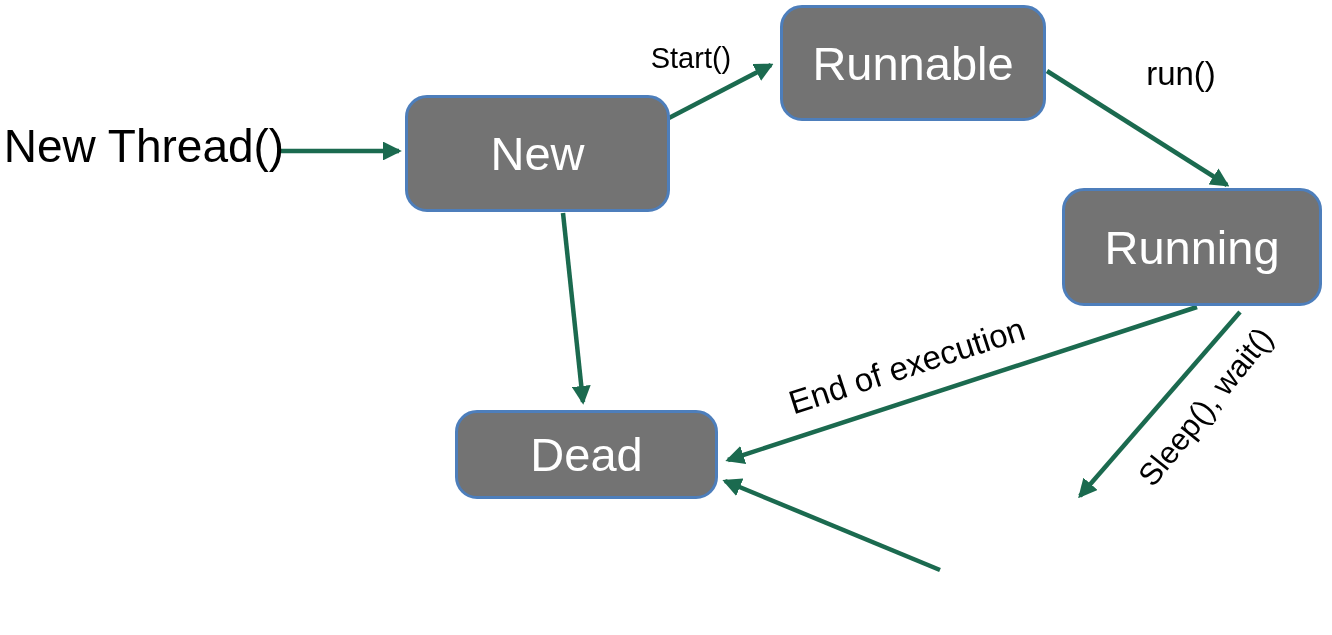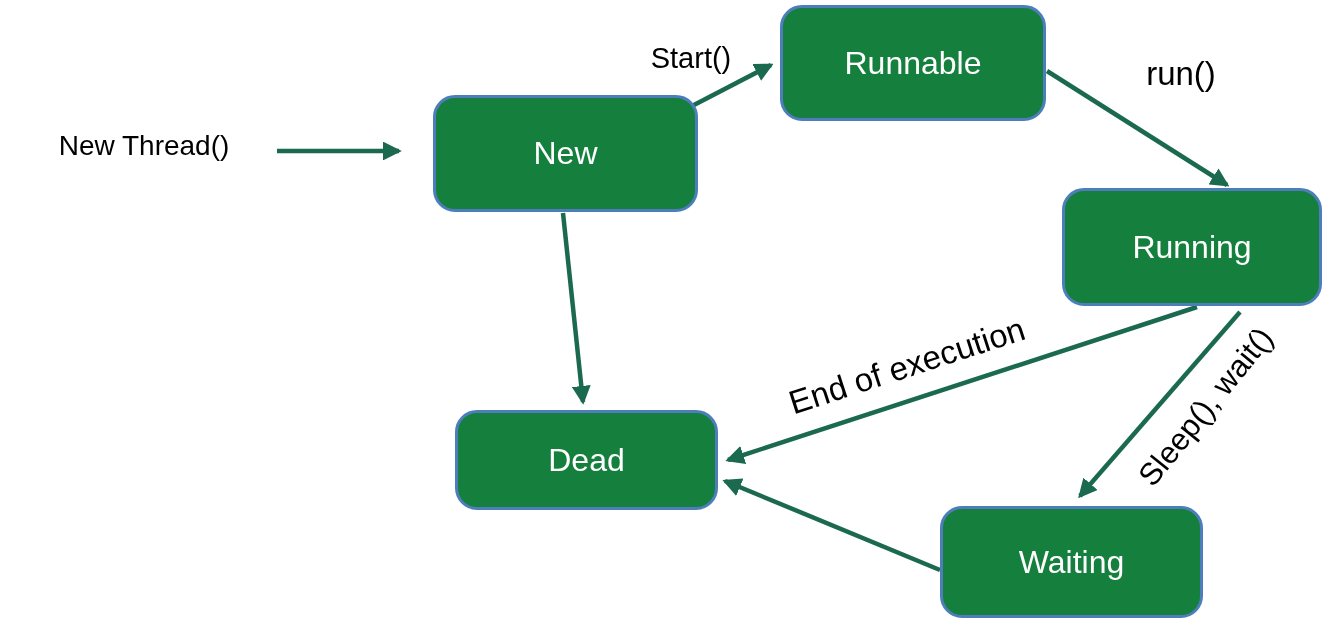--- a/index.html
+++ b/index.html
@@ -20,42 +20,42 @@
     left: 0; top: 0;
     width: 1332px; height: 635px;
   }
   .arrow {
     stroke: #1B6A4F;
     stroke-width: 4.5;
     fill: none;
   }
   .node {
     position: absolute;
-    background: #15803d;
+    background: #737373;
     border: 3px solid #4D7EBB;
     border-radius: 22px;
     color: #FFFFFF;
-    font-size: 32px;
+    font-size: 47px;
     display: flex;
     align-items: center;
     justify-content: center;
     box-sizing: border-box;
   }
-  .node-new      { left: 405px;  top: 95px;  width: 265px; height: 117px; margin-left: 28px; }
+  .node-new      { left: 405px;  top: 95px;  width: 265px; height: 117px; }
   .node-runnable { left: 780px;  top: 5px;   width: 266px; height: 116px; }
   .node-running  { left: 1062px; top: 188px; width: 260px; height: 118px; }
-  .node-dead     { left: 455px;  top: 410px; width: 263px; height: 100px; }
+  .node-dead     { left: 455px;  top: 410px; width: 263px; height: 89px; }
   .node-waiting  { left: 940px;  top: 506px; width: 263px; height: 112px; }
   .edge-label {
     position: absolute;
     color: #000000;
     white-space: nowrap;
     transform: translate(-50%, -50%);
   }
-  .lbl-newthread { left: 144px;  top: 146px; font-size: 28px; }
+  .lbl-newthread { left: 144px;  top: 146px; font-size: 46px; }
   .lbl-start     { left: 691px;  top: 58px;  font-size: 29px; }
   .lbl-run       { left: 1181px; top: 74px;  font-size: 33px; }
   .lbl-endexec   { left: 907px;  top: 366px; font-size: 33px;
                    transform: translate(-50%, -50%) rotate(-18deg); }
   .lbl-sleep     { left: 1206px; top: 407px; font-size: 31px;
                    transform: translate(-50%, -50%) rotate(-51deg); }
 </style>
 </head>
 <body>
 
@@ -81,23 +81,20 @@
   </div>
   <div class="node node-runnable">
     <span>Runnable</span>
   </div>
   <div class="node node-running">
     <span>Running</span>
   </div>
   <div class="node node-dead">
     <span>Dead</span>
   </div>
-  <div class="node node-waiting">
-    <span>Waiting</span>
-  </div>
 
   <div class="edge-label lbl-newthread">New Thread()</div>
   <div class="edge-label lbl-start">Start()</div>
   <div class="edge-label lbl-run">run()</div>
   <div class="edge-label lbl-endexec">End of execution</div>
   <div class="edge-label lbl-sleep">Sleep(), wait()</div>
 
 </div>
 
 </body></html>

